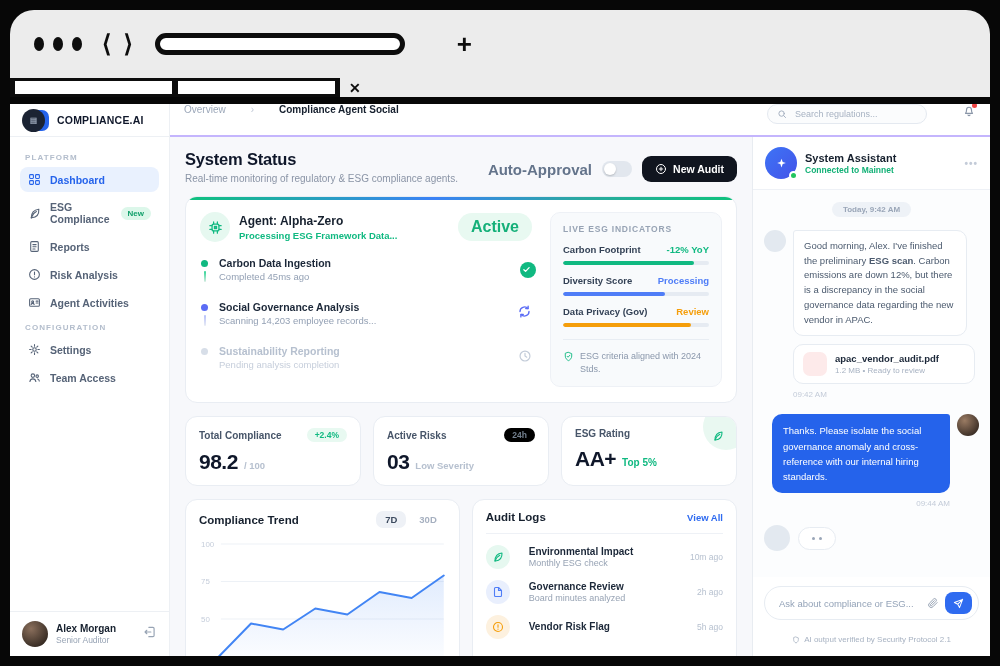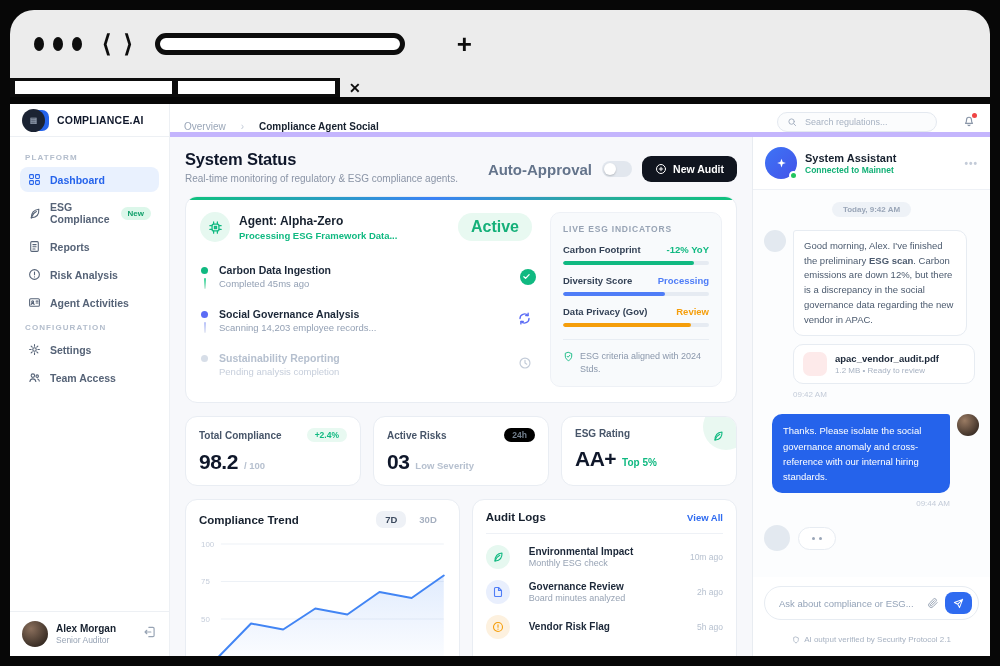--- a/index.html
+++ b/index.html
@@ -40,21 +40,21 @@
   .badge-new{margin-left:auto;background:#dcf7ea;color:#12a06b;font-size:8px;font-weight:700;padding:2px 7px;border-radius:999px;}
   .user-row{border-top:1px solid #edf0f4;padding:9px 12px;display:flex;align-items:center;gap:8px;}
   .user-av{width:26px;height:26px;border-radius:50%;background:radial-gradient(circle at 35% 30%,#8a6f5c,#352a22 78%);flex-shrink:0;}
   .user-name{font-size:10px;font-weight:700;color:#16202e;}
   .user-role{font-size:8.5px;color:#97a3b4;margin-top:1px;}
   .logout{margin-left:auto;color:#97a3b4;}
   .logout svg{width:14px;height:14px;}
 
   
   .rightcol{flex:1;display:flex;flex-direction:column;min-width:0;}
-  .topbar{height:33px;flex-shrink:0;border-bottom:5px solid #c4b5fd;display:flex;align-items:flex-end;padding:0 14px;gap:15px;background:#fff;}
+  .topbar{height:33px;flex-shrink:0;border-bottom:2px solid #c4b5fd;display:flex;align-items:flex-start;padding:0 14px;gap:25px;background:#fff;}
   .crumb-root{font-size:10px;color:#9aa6b8;}
   .crumb-sep{font-size:10px;color:#c3cbd8;}
   .crumb-cur{font-size:10px;font-weight:700;color:#16202e;}
   .searchbox{margin-left:auto;width:160px;height:20px;border:1px solid #e4e9f0;border-radius:10px;background:#fbfcfd;
              display:flex;align-items:center;gap:6px;padding:0 9px;color:#a7b2c2;}
   .searchbox svg{width:10px;height:10px;flex-shrink:0;}
   .searchbox input{border:none;outline:none;background:transparent;flex:1;font-size:9px;color:#55617a;
                    font-family:"Liberation Sans",sans-serif;min-width:0;}
   .searchbox input::placeholder{color:#a7b2c2;}
   .bellwrap{position:relative;margin-left:10px;color:#8a96a8;}
@@ -83,21 +83,21 @@
               background:linear-gradient(90deg,#0ec27d,#3b82f6 45%,#2aa9a0 72%,#0ec27d);}
   .agent-left{flex:1;min-width:0;}
   .agent-head{display:flex;align-items:center;gap:9px;}
   .agent-ic{width:30px;height:30px;border-radius:50%;background:#e6f8f0;display:flex;align-items:center;justify-content:center;
             color:#10b981;flex-shrink:0;}
   .agent-ic svg{width:15px;height:15px;}
   .agent-name{font-size:12px;font-weight:800;color:#16202e;}
   .agent-activity{font-size:9.5px;font-weight:700;color:#10b981;margin-top:2px;}
   .badge-active{margin-left:auto;margin-right:4px;background:#e8f9f1;color:#15b079;font-size:16px;font-weight:700;
                 padding:5px 13px;border-radius:999px;}
-  .tasks{margin-top:22px;}
+  .tasks{margin-top:15px;}
   .task{display:flex;gap:10px;padding-bottom:19px;}
   .rail{width:9px;display:flex;flex-direction:column;align-items:center;flex-shrink:0;}
   .dot{width:7px;height:7px;border-radius:50%;margin-top:3px;flex-shrink:0;}
   .rline{width:2px;flex:1;margin-top:4px;border-radius:2px;}
   .t-title{font-size:10.5px;font-weight:700;color:#1b2738;}
   .t-desc{font-size:9.5px;color:#93a0b4;margin-top:2px;}
   .t-state{margin-left:auto;align-self:center;padding-right:4px;}
   .state-check{width:16px;height:16px;border-radius:50%;background:#10b981;display:flex;align-items:center;justify-content:center;color:#fff;}
   .state-check svg{width:9px;height:9px;}
   .state-spin{color:#5b6cf5;}  .state-spin svg{width:15px;height:15px;}

